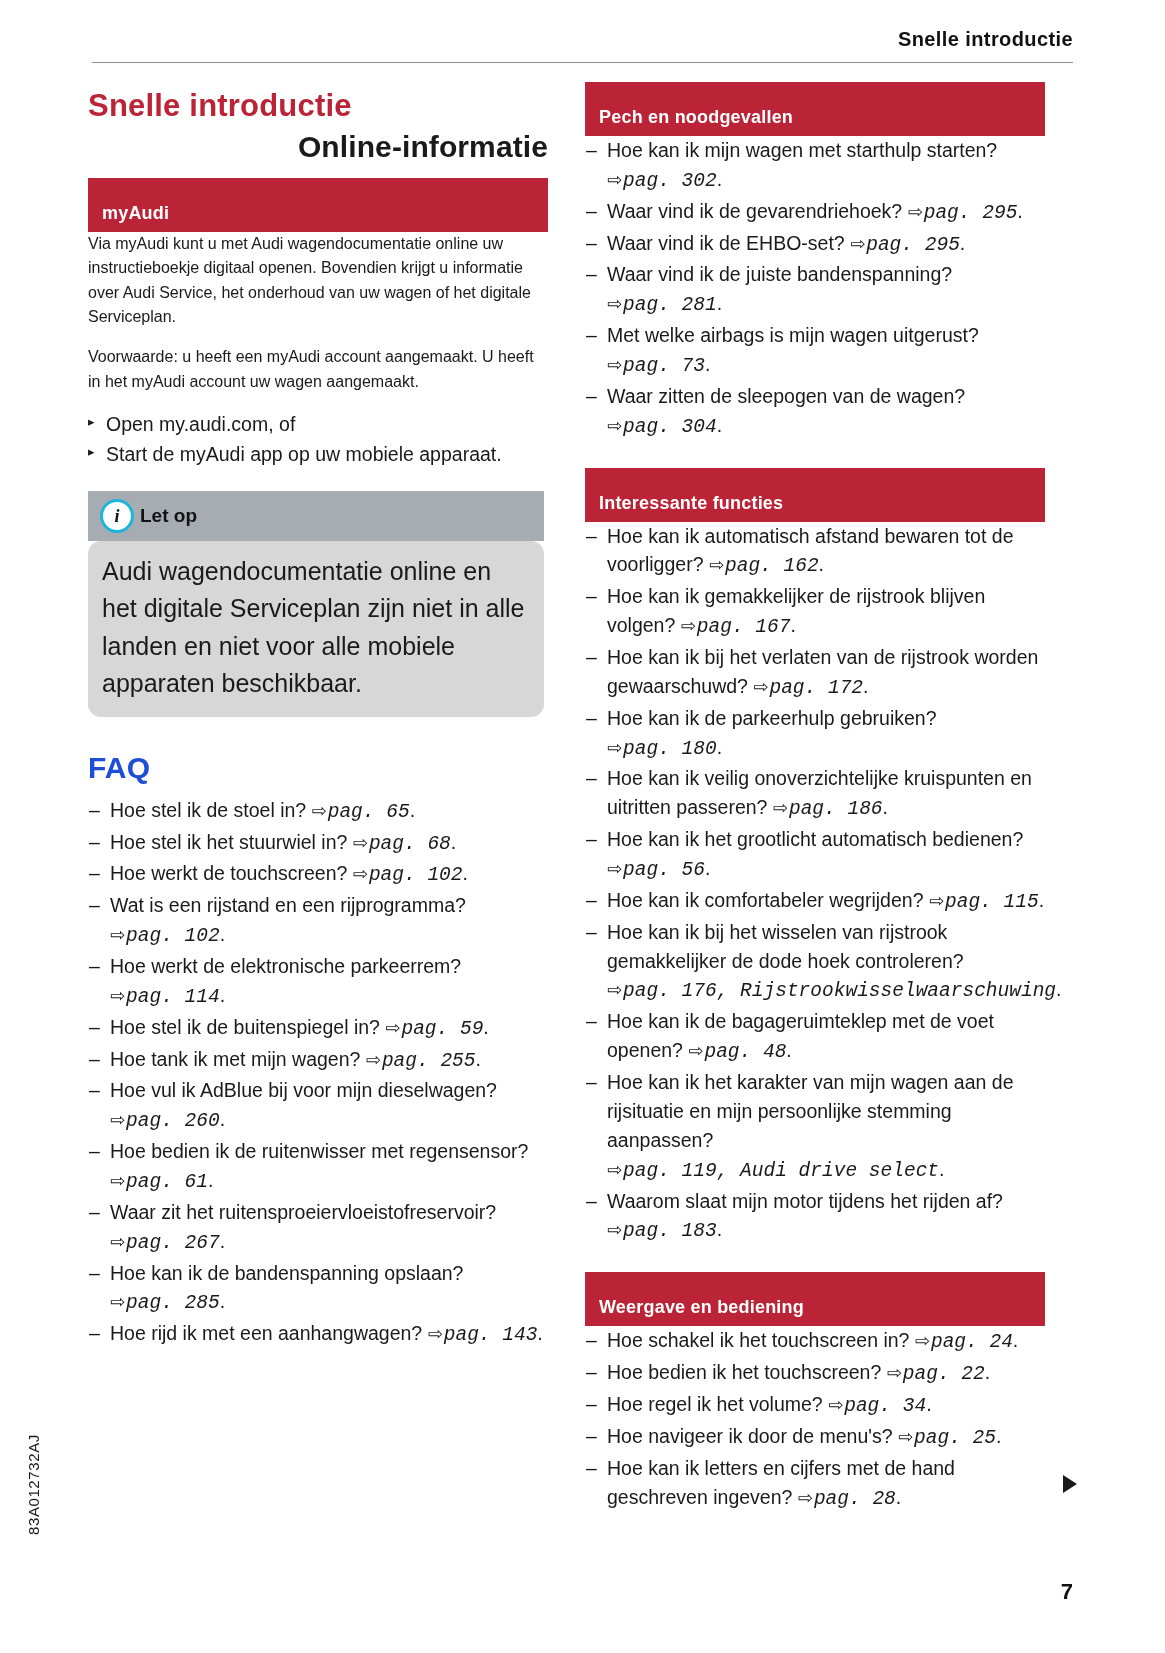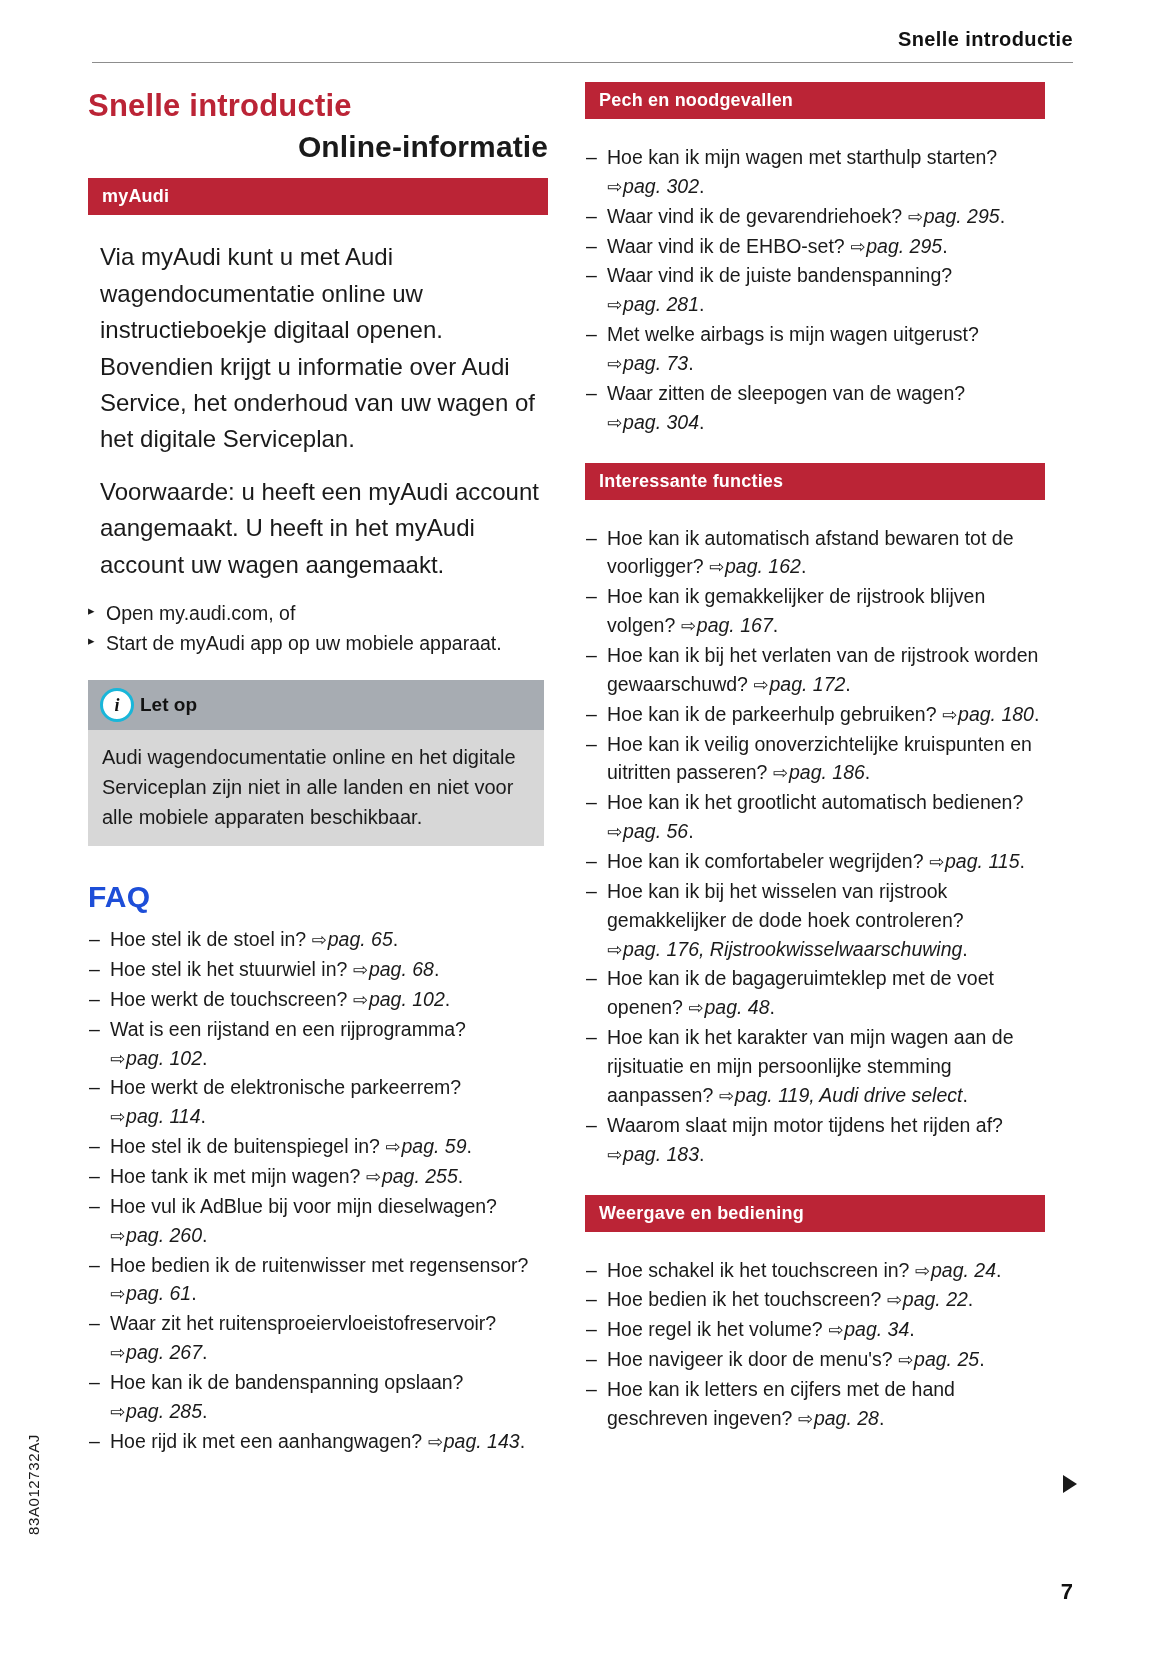--- a/index.html
+++ b/index.html
@@ -76,31 +76,31 @@
     line-height: 1.1;
   }
 
   
   .band {
     background: #bb2436;
     color: #ffffff;
     font-size: 18px;
     font-weight: bold;
     line-height: 1;
-    padding: 9px 0 10px 14px;
+    padding: 26px 0 10px 14px;
     letter-spacing: 0.2px;
-    margin-bottom: 24px;
+    margin-bottom: 0;
   }
   .band.tight-top { margin-top: 0; }
 
   
   p.body {
-    font-size: 24px;
+    font-size: 16px;
     line-height: 1.52;
-    margin: 0 0 16px 12px;
+    margin: 0 0 16px 0;
     color: #1a1a1a;
   }
 
   
   ul.tri {
     list-style: none;
     margin: 0 0 22px 0;
     padding: 0;
   }
   ul.tri li {
@@ -150,23 +150,24 @@
   }
   .note-title {
     margin-left: 6px;
     font-size: 19px;
     font-weight: bold;
     color: #121212;
   }
   .note-body {
     background: #d7d7d7;
     padding: 12px 14px 14px 14px;
-    font-size: 20px;
+    font-size: 25px;
     line-height: 1.5;
     color: #1a1a1a;
+    border-radius: 13px;
   }
 
   
   ul.dash {
     list-style: none;
     margin: 0 0 26px 0;
     padding: 0;
   }
   ul.dash li {
     position: relative;
@@ -183,21 +184,21 @@
   }
   .ref {
     font-style: italic;
     white-space: nowrap;
   }
   .ref-arrow {
     font-style: normal;
     font-size: 18px;
     padding-right: 1px;
   }
-  .ref-tail { font-style: italic; }
+  .ref-tail { font-style: italic; font-family: Liberation Mono, monospace; }
 
   
   .doc-id {
     position: absolute;
     left: 42px;
     bottom: 118px;
     transform-origin: left bottom;
     transform: rotate(-90deg);
     white-space: nowrap;
     font-size: 15px;

